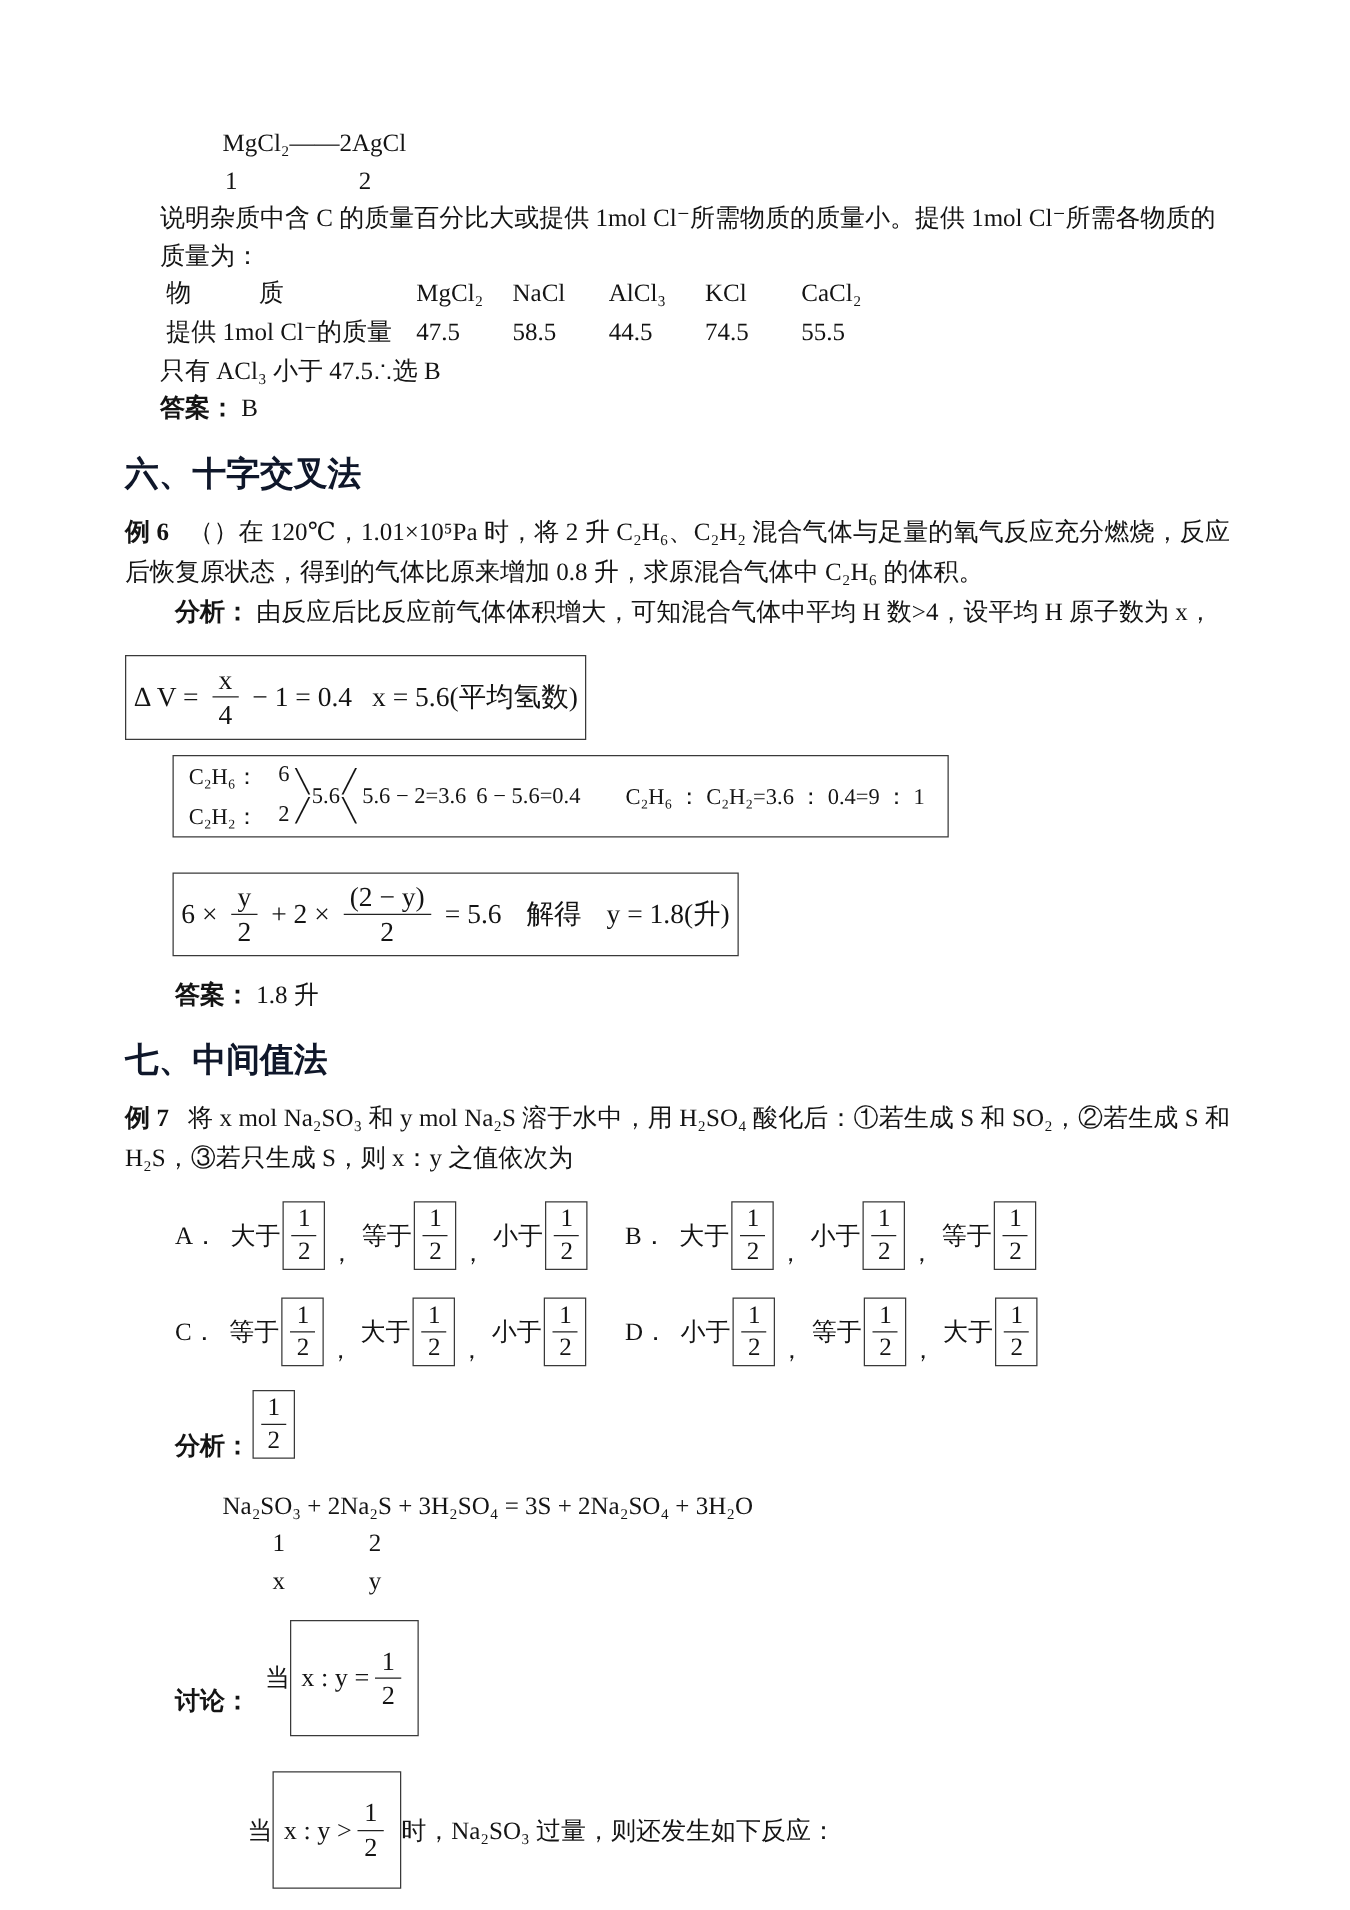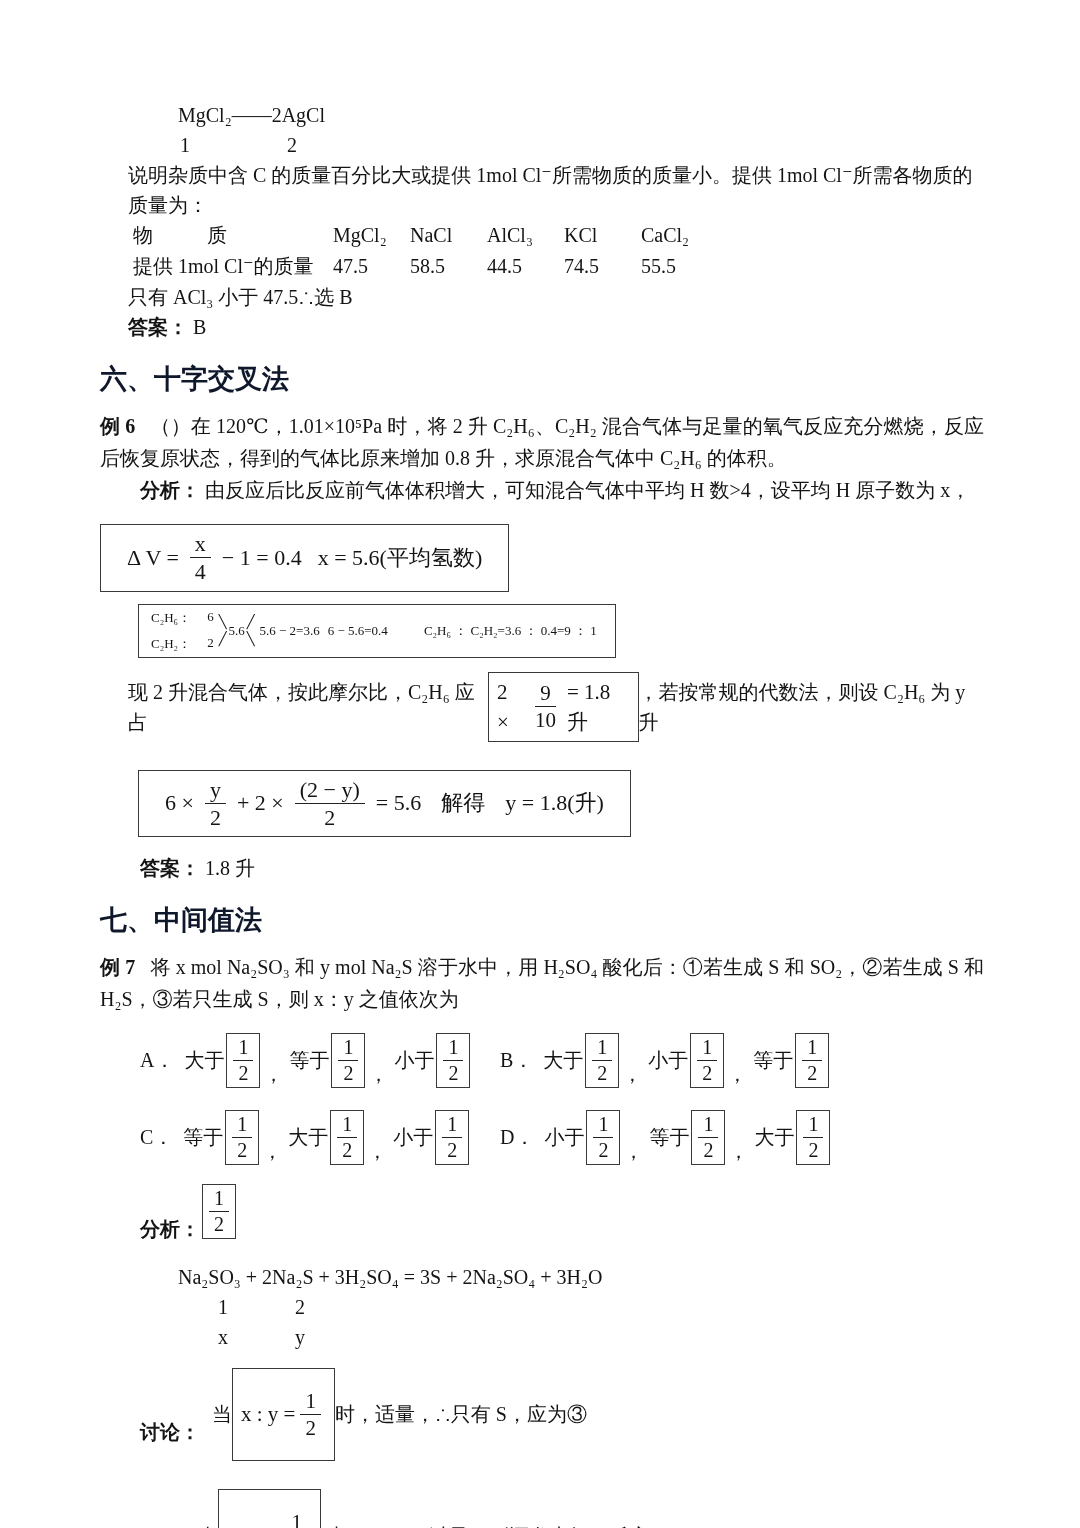--- a/index.html
+++ b/index.html
@@ -30,26 +30,26 @@
   .tbl-row .cell { width:77px; }
   .hdr-gap { display:inline-block; margin-left:49px; }
 
   
   .frac { display:inline-flex; flex-direction:column; align-items:center;
           line-height:1.15; vertical-align:middle; margin:0 5px; }
   .frac .num { border-bottom:1.5px solid #222; padding:0 5px 1px; }
   .frac .den { padding-top:1px; }
 
   .fbox { border:1.7px solid #3a3a3a; display:inline-flex; align-items:center;
-          gap:6px; padding:6px 26px; font-size:22px; background:#fff; }
+          gap:6px; padding:6px 6px; font-size:22px; background:#fff; }
 
   
   .crossbox { border:1.6px solid #3a3a3a; display:flex; align-items:center;
               margin-left:38px; margin-top:12px; padding:4px 12px;
-              font-size:13px; width:fit-content; }
+              font-size:18px; width:fit-content; }
   .cb-col { display:flex; flex-direction:column; gap:8px; }
   .cb-pair { display:flex; }
   .cb-pair .val { margin-left:16px; }
   .xcol { display:flex; flex-direction:column; line-height:1.25; margin:0 1px; }
   .xmid { padding:0 1px; }
   .xwrap { display:flex; align-items:center; margin:0 4px; }
   .cb-res { display:flex; flex-direction:row; gap:8px; }
   .cb-ratio { margin-left:36px; margin-right:6px; }
 
   .flexline { display:flex; align-items:center; line-height:30px; }
@@ -158,32 +158,20 @@
         <span>╲</span>
       </span>
     </div>
     <div class="cb-res">
       <span>5.6 − 2=3.6</span>
       <span>6 − 5.6=0.4</span>
     </div>
     <span class="cb-ratio">C₂H₆ ： C₂H₂=3.6 ： 0.4=9 ： 1</span>
   </div>
 
-  <div class="flexline indent28 mt14">
-    <span>现 2 升混合气体，按此摩尔比，C₂H₆ 应占</span>
-    <span class="fbox" style="font-size:21px; padding:4px 8px;">
-      <span>2 ×</span>
-      <span class="frac">
-        <span class="num">9</span>
-        <span class="den">10</span>
-      </span>
-      <span>= 1.8升</span>
-    </span>
-    <span>，若按常规的代数法，则设 C₂H₆ 为 y 升</span>
-  </div>
 
   <div class="mt28" style="margin-left:38px;">
     <span class="fbox">
       <span>6 ×</span>
       <span class="frac">
         <span class="num">y</span>
         <span class="den">2</span>
       </span>
       <span>+ 2 ×</span>
       <span class="frac">
@@ -342,21 +330,20 @@
   <div class="case-line" style="margin-left:40px;">
     <span class="b" style="margin-right:12px;text-align:center;">讨论：</span>
     <span>当</span>
     <span class="casebox">
       <span>x : y =</span>
       <span class="frac">
         <span class="num">1</span>
         <span class="den">2</span>
       </span>
     </span>
-    <span>时，适量，∴只有 S，应为③</span>
   </div>
 
   <div class="case-line mt28" style="margin-left:98px;">
     <span>当</span>
     <span class="casebox">
       <span>x : y &gt;</span>
       <span class="frac">
         <span class="num">1</span>
         <span class="den">2</span>
       </span>

